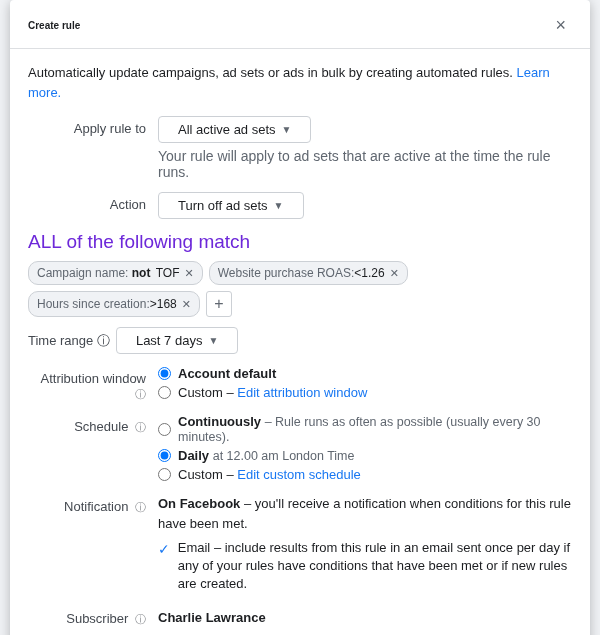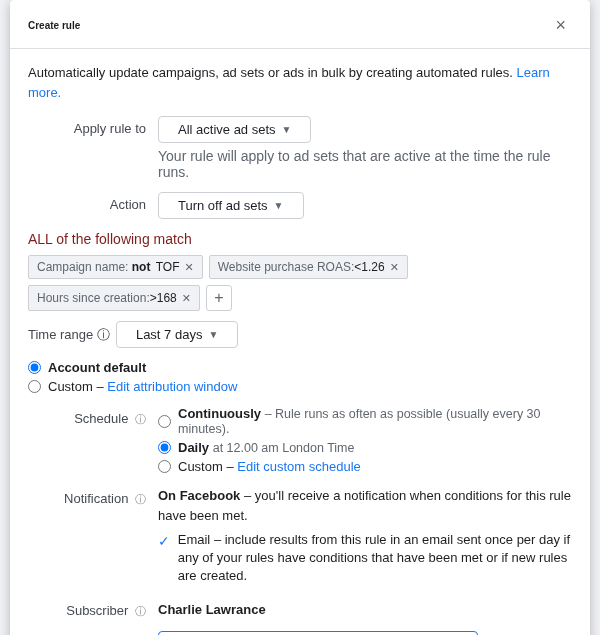--- a/index.html
+++ b/index.html
@@ -92,35 +92,35 @@
     .dropdown-btn .arrow {
       font-size: 10px;
       color: #606770;
     }
     .apply-rule-hint {
       font-size: 14px;
       color: #606770;
       margin-top: 5px;
     }
     .conditions-header {
-      font-size: 14px;
-      color: #7f1d1d;
+      font-size: 19px;
+      color: #6d28d9;
       margin-bottom: 8px;
     }
     .condition-tags {
       display: flex;
       flex-wrap: wrap;
       gap: 6px;
     }
     .condition-tag {
       display: inline-flex;
       align-items: center;
       padding: 4px 8px;
       border: 1px solid #ccd0d5;
-      border-radius: 2px;
+      border-radius: 10px;
       font-size: 12px;
       color: #1c1e21;
       background: #f0f2f5;
     }
     .condition-tag .tag-not {
       font-weight: 700;
       margin-right: 2px;
     }
     .condition-tag .tag-close {
       margin-left: 5px;
@@ -292,20 +292,24 @@
           </span>
           <button class="dropdown-btn">
             <span>Last 7 days</span>
             <span class="arrow">▼</span>
           </button>
         </div>
       </div>
     </div>
 
     <div class="form-row">
+      <div class="form-label">
+        <span>Attribution window</span>
+        <span class="info-icon"> ⓘ</span>
+      </div>
       <div class="form-content">
         <div class="radio-group">
           <div class="radio-item">
             <input type="radio" name="attribution" id="attr1" checked="" style="">
             <label for="attr1">
               <span class="bold">Account default</span>
             </label>
           </div>
           <div class="radio-item">
             <input type="radio" name="attribution" id="attr2" style="">

